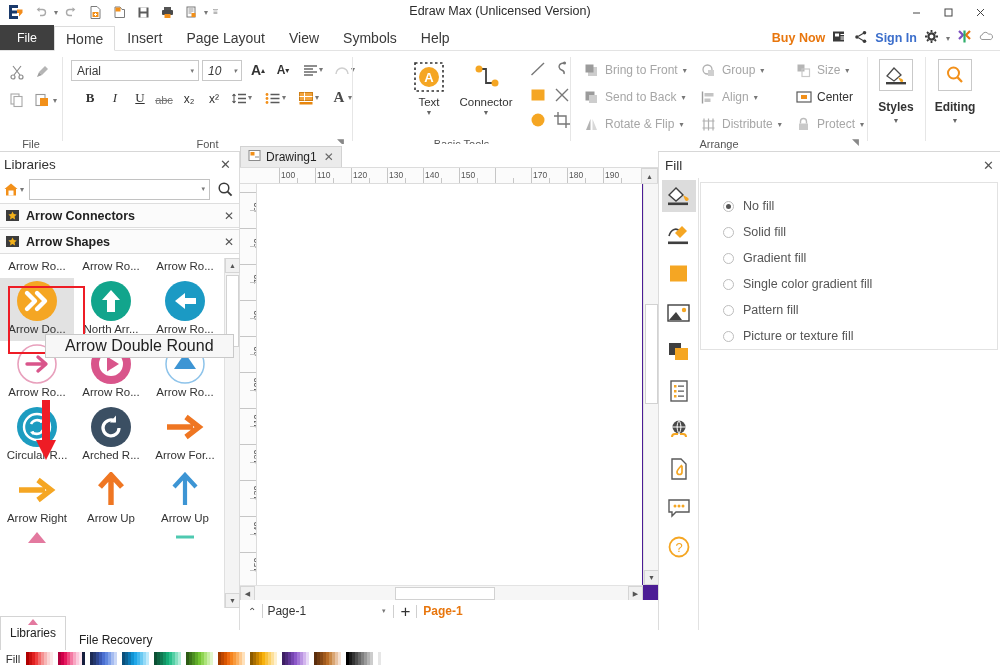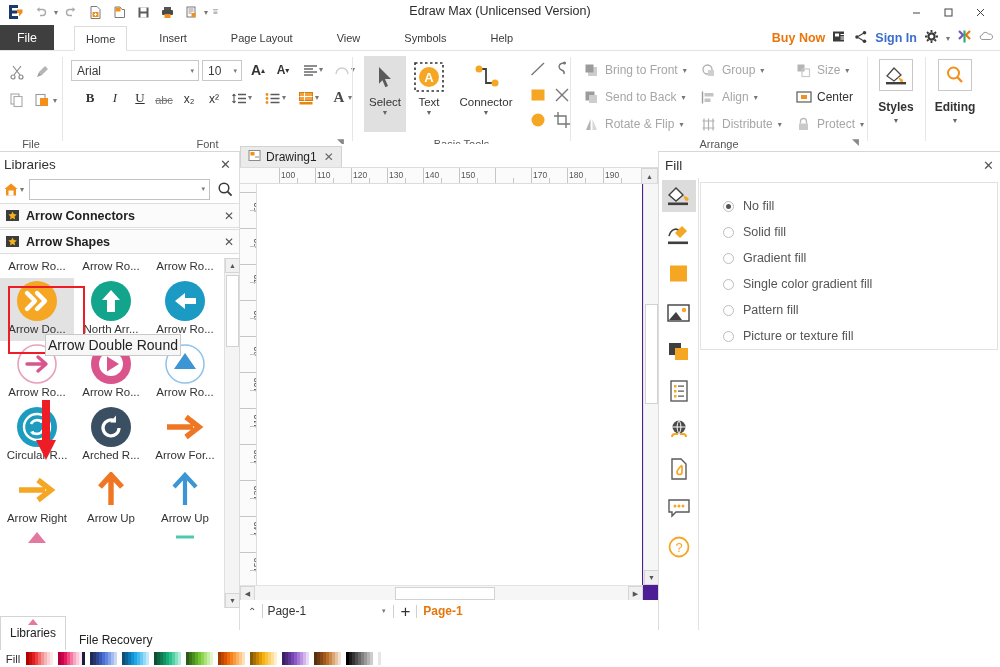--- a/index.html
+++ b/index.html
@@ -45,23 +45,22 @@
     display: flex; align-items: flex-end;
     border-bottom: 1px solid #e3e3e3;
   }
   .file-tab {
     width: 54px; height: 25px; background: #3f3f3f; color: #fff;
     display:flex; align-items:center; justify-content:center;
     font-size: 12.5px;
   }
   .mtab {
     height: 25px; padding: 8px 11px; display:flex; align-items:center;
-    font-size: 11px; color: #3a3a3a; border: 1px solid transparent;
+    font-size: 14px; color: #3a3a3a; border: 1px solid transparent;
     border-bottom: none;
-    margin-left: 20px;
   }
   .mtab.active {
     background: #fff; border-color: #dcdcdc; border-bottom: 1px solid #fff;
     position: relative; z-index: 3; margin-bottom: -1px;
   }
   .menu-right {
     position: absolute; right: 6px; bottom: 3px;
     display: flex; align-items: center; gap: 7px;
   }
   .buy-now { color: #e8760d; font-weight: bold; font-size: 12.5px; }
@@ -90,20 +89,21 @@
   
   .font-name-box {
     width: 128px; height: 21px; border: 1px solid #c8c8c8; background: #fff;
     display: flex; align-items: center; padding-left: 5px; font-size: 12px;
     position: relative;
   }
   .font-size-box {
     width: 40px; height: 21px; border: 1px solid #c8c8c8; background: #fff;
     display: flex; align-items: center; padding-left: 5px; font-size: 12px;
     position: relative;
+    font-style: italic;
   }
   .cbarrow { position: absolute; right: 4px; top: 50%; transform: translateY(-50%);
              font-size: 7px; color: #777; }
   .fbtn {
     height: 22px; min-width: 22px; display:flex; align-items:center; justify-content:center;
     font-size: 13px; color: #333;
   }
 
   
   .bigbtn {
@@ -189,21 +189,21 @@
   }
   .sb-thumb { position: absolute; left: 1px; width: 13px; background: #fff; border: 1px solid #d2d2d2; }
 
   
   .annot-arrow { position: absolute; pointer-events: none; }
   .red-box {
     position: absolute; border: 2px solid #ee1c25; pointer-events: none;
   }
   .tooltip {
     position: absolute; background: #f7f7f7; border: 1px solid #c9c9c9;
-    font-size: 14px; color: #222; padding: 2px 2px; white-space: nowrap;
+    font-size: 16px; color: #222; padding: 2px 19px; white-space: nowrap;
     z-index: 40;
   }
 
   
   .docarea { position: absolute; left: 240px; top: 144px; width: 418px; height: 478px; background: #4c1d95; }
   .doctabbar { height: 23px; background: #fff; display:flex; align-items:flex-end; }
   .doctab {
     height: 21px; background: #ebebeb; border: 1px solid #d2d2d2; border-bottom: none;
     display:flex; align-items:center; gap: 5px; padding: 0 7px; font-size: 12px; color:#222;
   }
@@ -537,29 +537,20 @@
       <span class="caretmini" style="position:absolute;left:252px;top:42px;">▾</span>
       <div class="fbtn" style="position:absolute;left:265px;top:35px;width:20px;font-size:15px;font-weight:bold;color:#4a4a4a;font-family:'Liberation Serif',serif;">A</div>
       <span class="caretmini" style="position:absolute;left:285px;top:42px;">▾</span>
 
       <div class="rgroup-label">Font</div>
       <div class="dlg-launcher">◥</div>
     </div>
     <div class="rsep" style="left:352px;"></div>
 
     <div class="rgroup" style="left:353px; width:217px;">
-      <div class="bigbtn sel" style="position:absolute;left:11px;top:5px;">
-        <div class="glyph">
-          <svg width="22" height="24" viewBox="0 0 22 24">
-              <path d="M5 2l12 12h-6l3 7-2.6 1.2-3-7-3.4 3.5z" fill="#5a5a5a"></path>
-            </svg>
-        </div>
-        <span class="lbl">Select</span>
-        <span class="dn">▼</span>
-      </div>
       <div class="bigbtn" style="position:absolute;left:55px;top:5px;">
         <div class="glyph">
           <svg width="30" height="30" viewBox="0 0 30 30">
             <rect x="1" y="1" width="28" height="28" fill="none" stroke="#333" stroke-width="1.6" stroke-dasharray="2.5,2.5"></rect>
             <circle cx="15" cy="15" r="10" fill="#f5a623"></circle>
             <text x="15" y="20" font-size="13" font-weight="bold" fill="#fff" text-anchor="middle" font-family="Liberation Sans, sans-serif">A</text>
           </svg>
         </div>
         <span class="lbl">Text</span>
         <span class="dn">▼</span>

